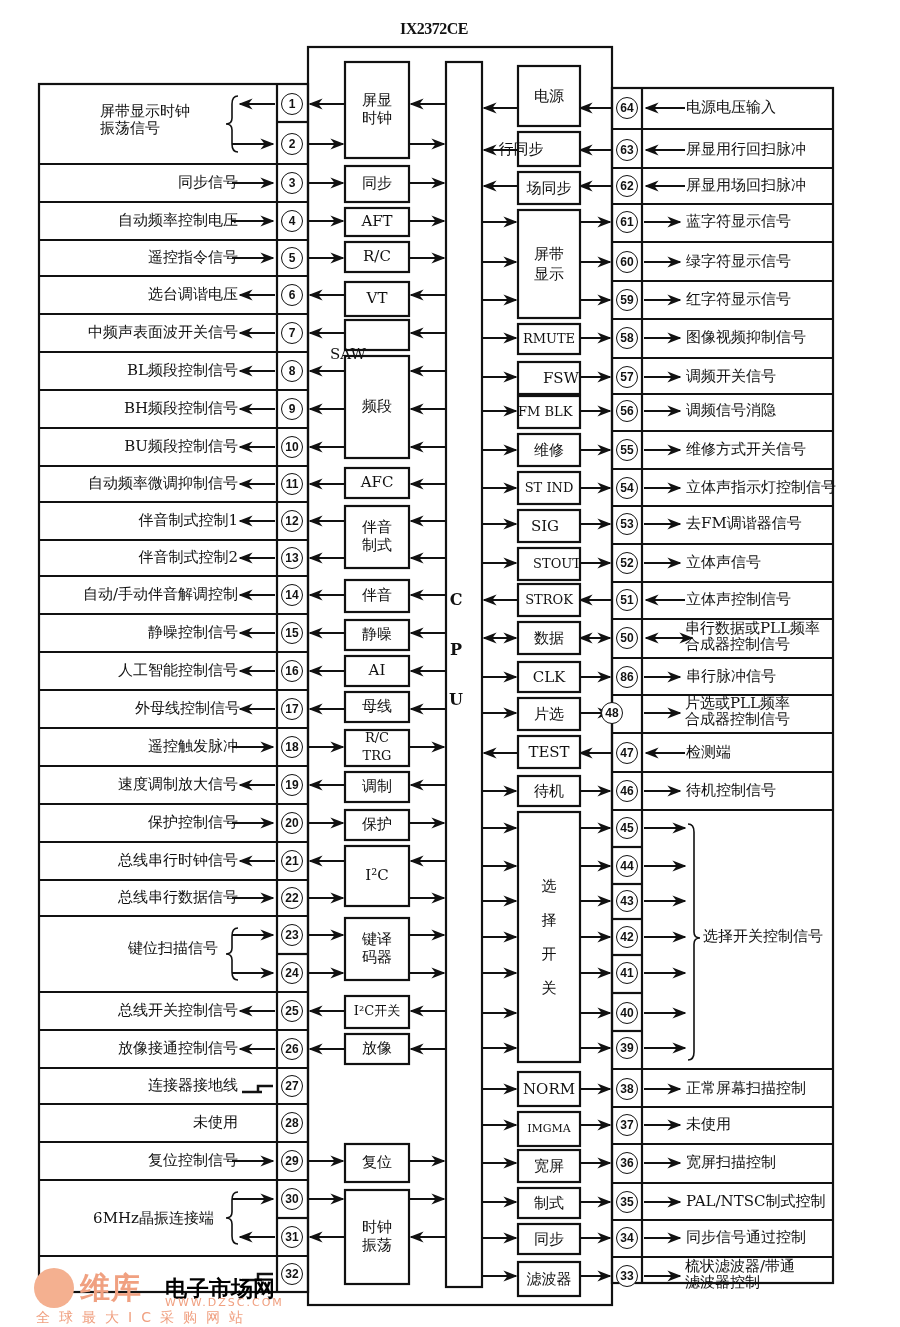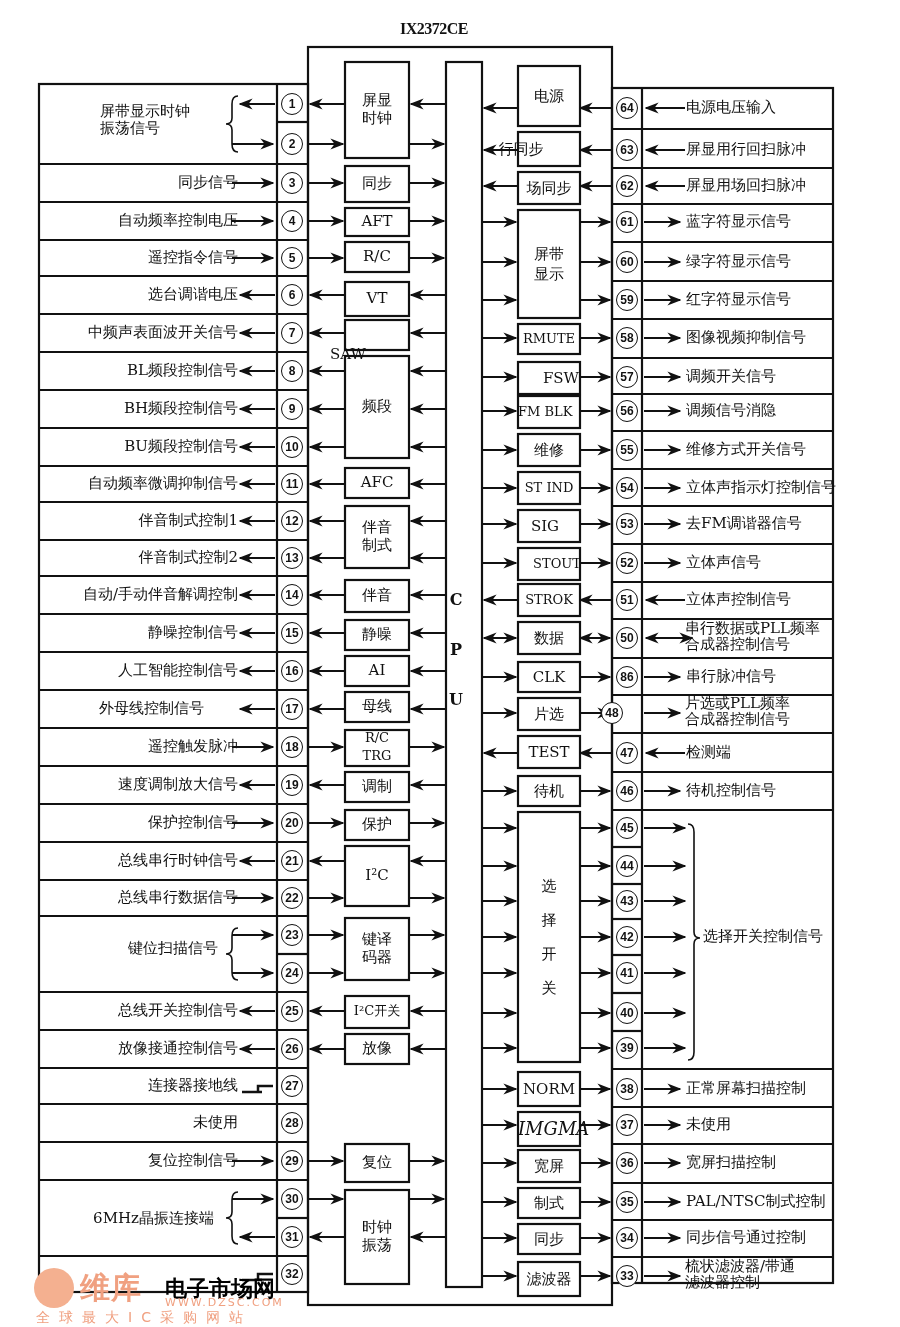--- a/index.html
+++ b/index.html
@@ -379,21 +379,21 @@
       <div class="lbl l" style="right: 662px; top: 324px;">中频声表面波开关信号</div>
       <div class="lbl l" style="right: 662px; top: 362px;">BL频段控制信号</div>
       <div class="lbl l" style="right: 662px; top: 400px;">BH频段控制信号</div>
       <div class="lbl l" style="right: 662px; top: 438px;">BU频段控制信号</div>
       <div class="lbl l" style="right: 662px; top: 475px;">自动频率微调抑制信号</div>
       <div class="lbl l" style="right: 662px; top: 512px;">伴音制式控制1</div>
       <div class="lbl l" style="right: 662px; top: 549px;">伴音制式控制2</div>
       <div class="lbl l" style="right: 662px; top: 586px;">自动/手动伴音解调控制</div>
       <div class="lbl l" style="right: 662px; top: 624px;">静噪控制信号</div>
       <div class="lbl l" style="right: 662px; top: 662px;">人工智能控制信号</div>
-      <div class="lbl l" style="right: 696px; top: 700px;">外母线控制信号</div>
+      <div class="lbl l" style="right: 660px; top: 700px;">外母线控制信号</div>
       <div class="lbl l" style="right: 662px; top: 738px;">遥控触发脉冲</div>
       <div class="lbl l" style="right: 662px; top: 776px;">速度调制放大信号</div>
       <div class="lbl l" style="right: 662px; top: 814px;">保护控制信号</div>
       <div class="lbl l" style="right: 662px; top: 852px;">总线串行时钟信号</div>
       <div class="lbl l" style="right: 662px; top: 889px;">总线串行数据信号</div>
       <div class="lbl l" style="right: 682px; top: 940px;">键位扫描信号</div>
       <div class="lbl l" style="right: 662px; top: 1002px;">总线开关控制信号</div>
       <div class="lbl l" style="right: 662px; top: 1040px;">放像接通控制信号</div>
       <div class="lbl l" style="right: 662px; top: 1077px;">连接器接地线</div>
       <div class="lbl l" style="right: 662px; top: 1114px;">未使用</div>
@@ -491,21 +491,21 @@
       <div class="blk" style="left: 518px; width: 54px; top: 516px; line-height: 20px;">SIG</div>
       <div class="blk" style="left: 518px; width: 78px; top: 554px; line-height: 20px; font-size: 13px;">STOUT</div>
       <div class="blk" style="left: 518px; width: 62px; top: 590px; line-height: 20px; font-size: 13px;">STROK</div>
       <div class="blk" style="left: 518px; width: 62px; top: 628px; line-height: 20px;">数据</div>
       <div class="blk" style="left: 518px; width: 62px; top: 667px; line-height: 20px;">CLK</div>
       <div class="blk" style="left: 518px; width: 62px; top: 704px; line-height: 20px;">片选</div>
       <div class="blk" style="left: 518px; width: 62px; top: 742px; line-height: 20px;">TEST</div>
       <div class="blk" style="left: 518px; width: 62px; top: 781px; line-height: 20px;">待机</div>
       <div class="blk" style="left: 518px; width: 62px; top: 869px; line-height: 34px;">选<br>择<br>开<br>关</div>
       <div class="blk" style="left: 518px; width: 62px; top: 1079px; line-height: 20px;">NORM</div>
-      <div class="blk" style="left: 518px; width: 62px; top: 1119px; line-height: 20px; font-size: 18px; font-style: italic;">IMGMA</div>
+      <div class="blk" style="left: 518px; width: 62px; top: 1119px; line-height: 20px; font-size: 11px;">IMGMA</div>
       <div class="blk" style="left: 518px; width: 62px; top: 1156px; line-height: 20px;">宽屏</div>
       <div class="blk" style="left: 518px; width: 62px; top: 1193px; line-height: 20px;">制式</div>
       <div class="blk" style="left: 518px; width: 62px; top: 1229px; line-height: 20px;">同步</div>
       <div class="blk" style="left: 518px; width: 62px; top: 1269px; line-height: 20px;">滤波器</div>
     </div>
 
   <div class="cpu">
     <div>C</div>
     <div>P</div>
     <div>U</div>

